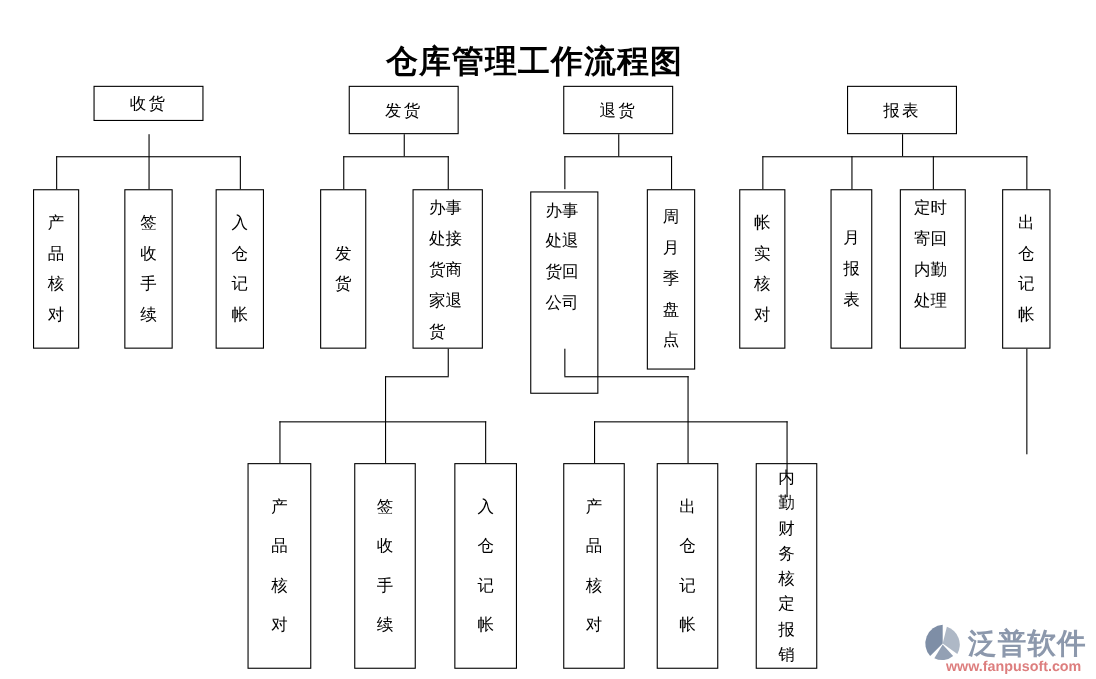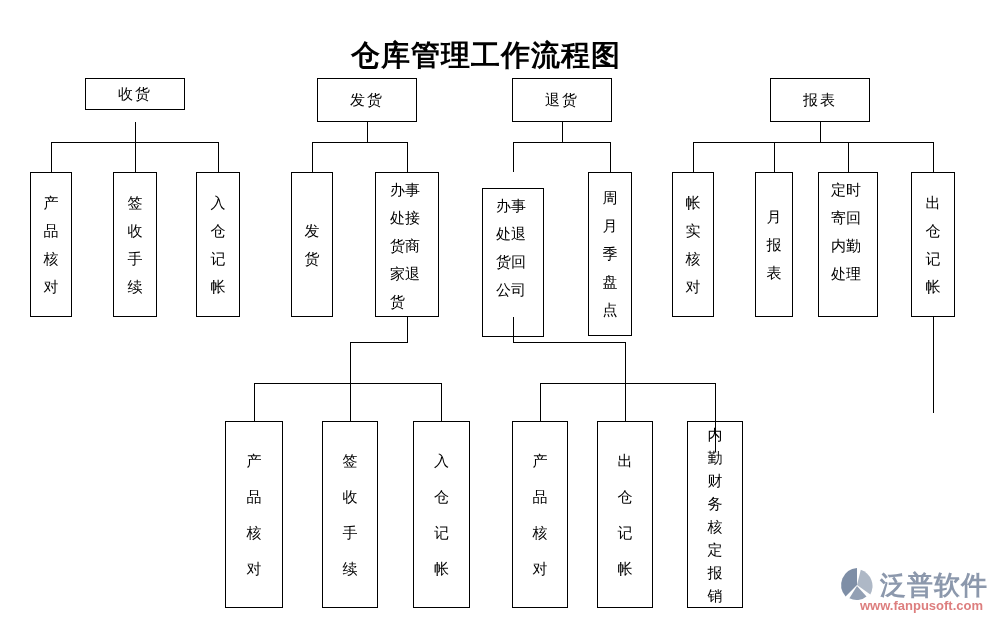--- a/index.html
+++ b/index.html
@@ -54,21 +54,21 @@
       <span class="t w1">入仓　记帐</span>
     </div>
 
   <div class="box" style="left:291px;top:172px;width:42px;height:145px">
       <span class="t w1">发　货</span>
     </div>
   <div class="box top" style="left:375px;top:172px;width:64px;height:145px">
       <span class="t w2">办事处接货商家退货</span>
     </div>
 
-  <div class="box top" style="left:482px;top:188px;width:62px;height:149px">
+  <div class="box top" style="left:482px;top:174px;width:62px;height:184px">
       <span class="t w2">办事处退货回公司</span>
     </div>
   <div class="box" style="left:588px;top:172px;width:44px;height:164px">
       <span class="t w1">周月季盘点</span>
     </div>
 
   <div class="box" style="left:672px;top:172px;width:42px;height:145px">
       <span class="t w1">帐实核对</span>
     </div>
   <div class="box" style="left:755px;top:172px;width:38px;height:145px">

